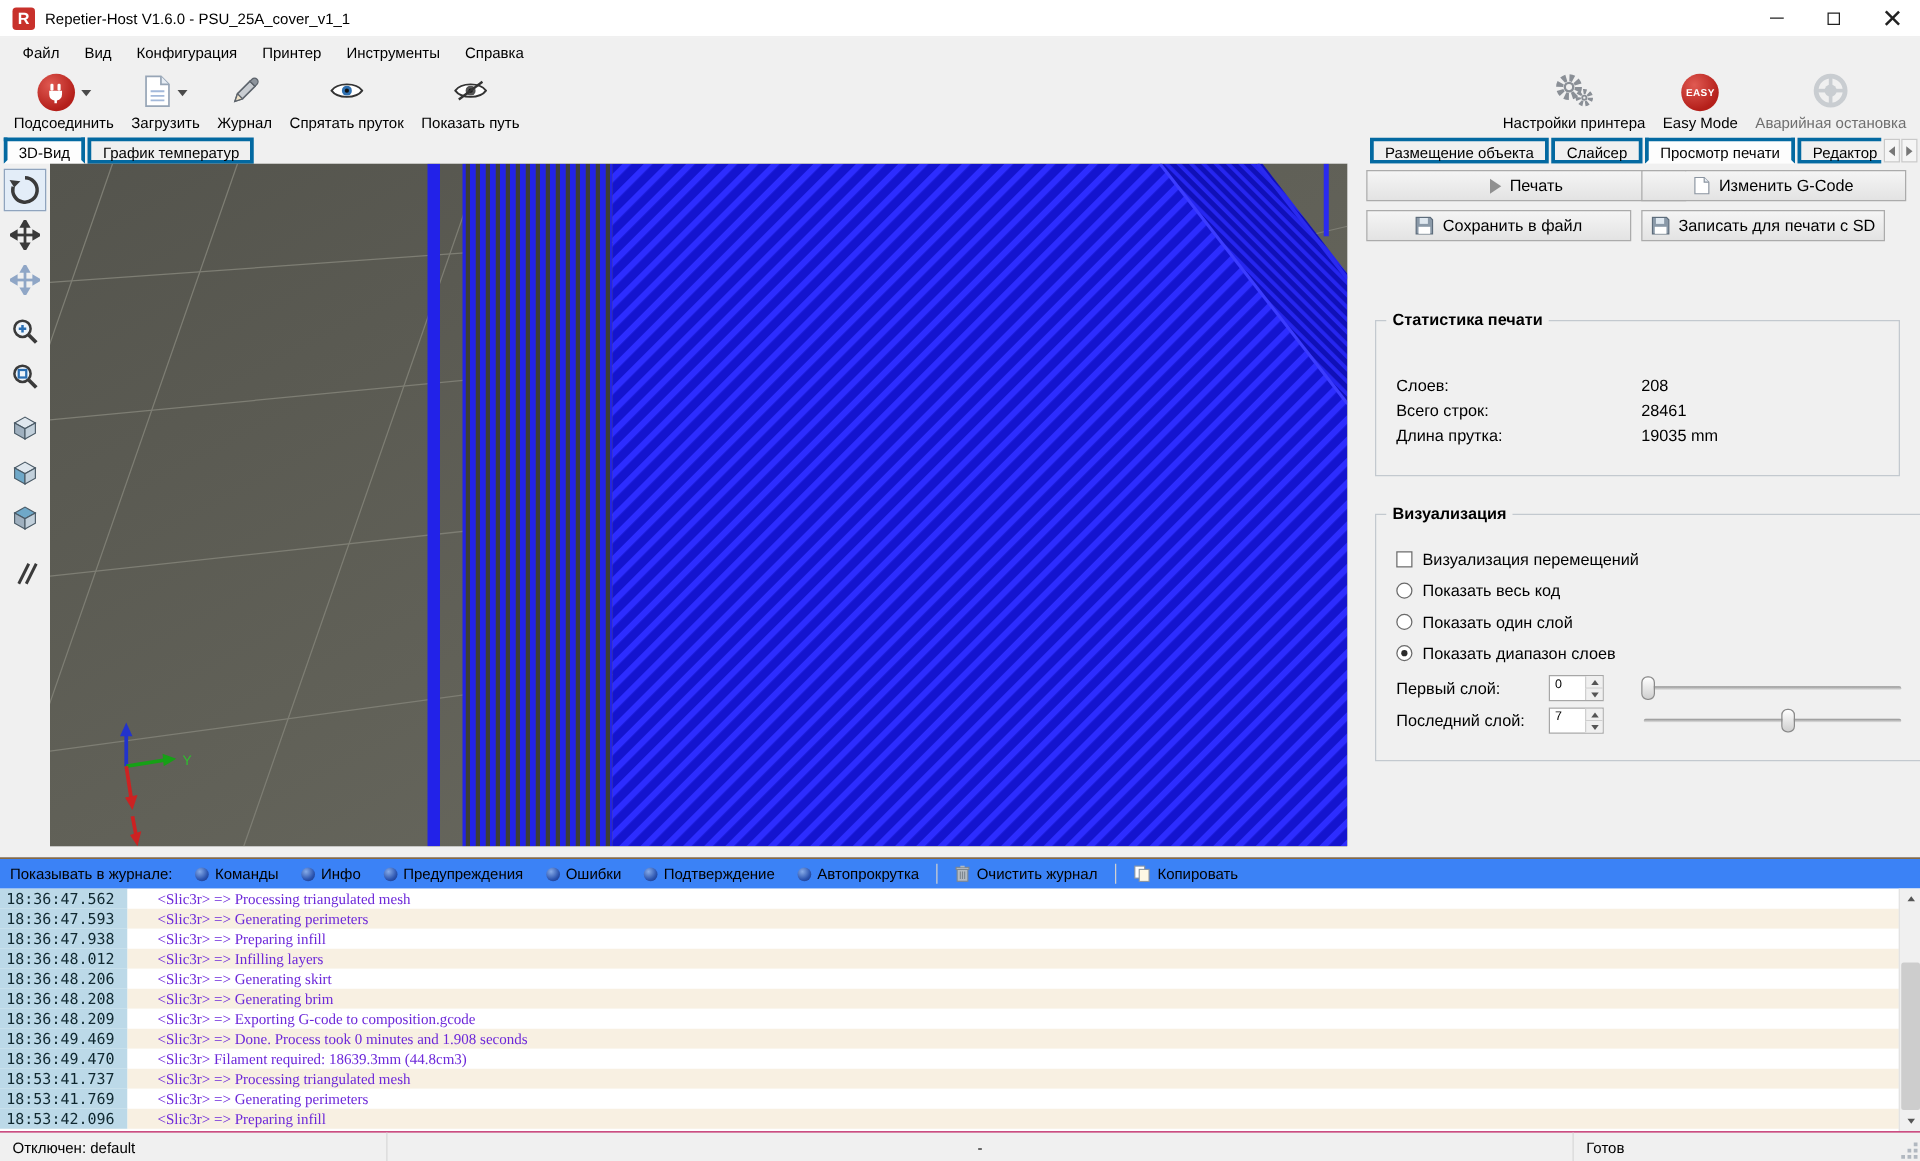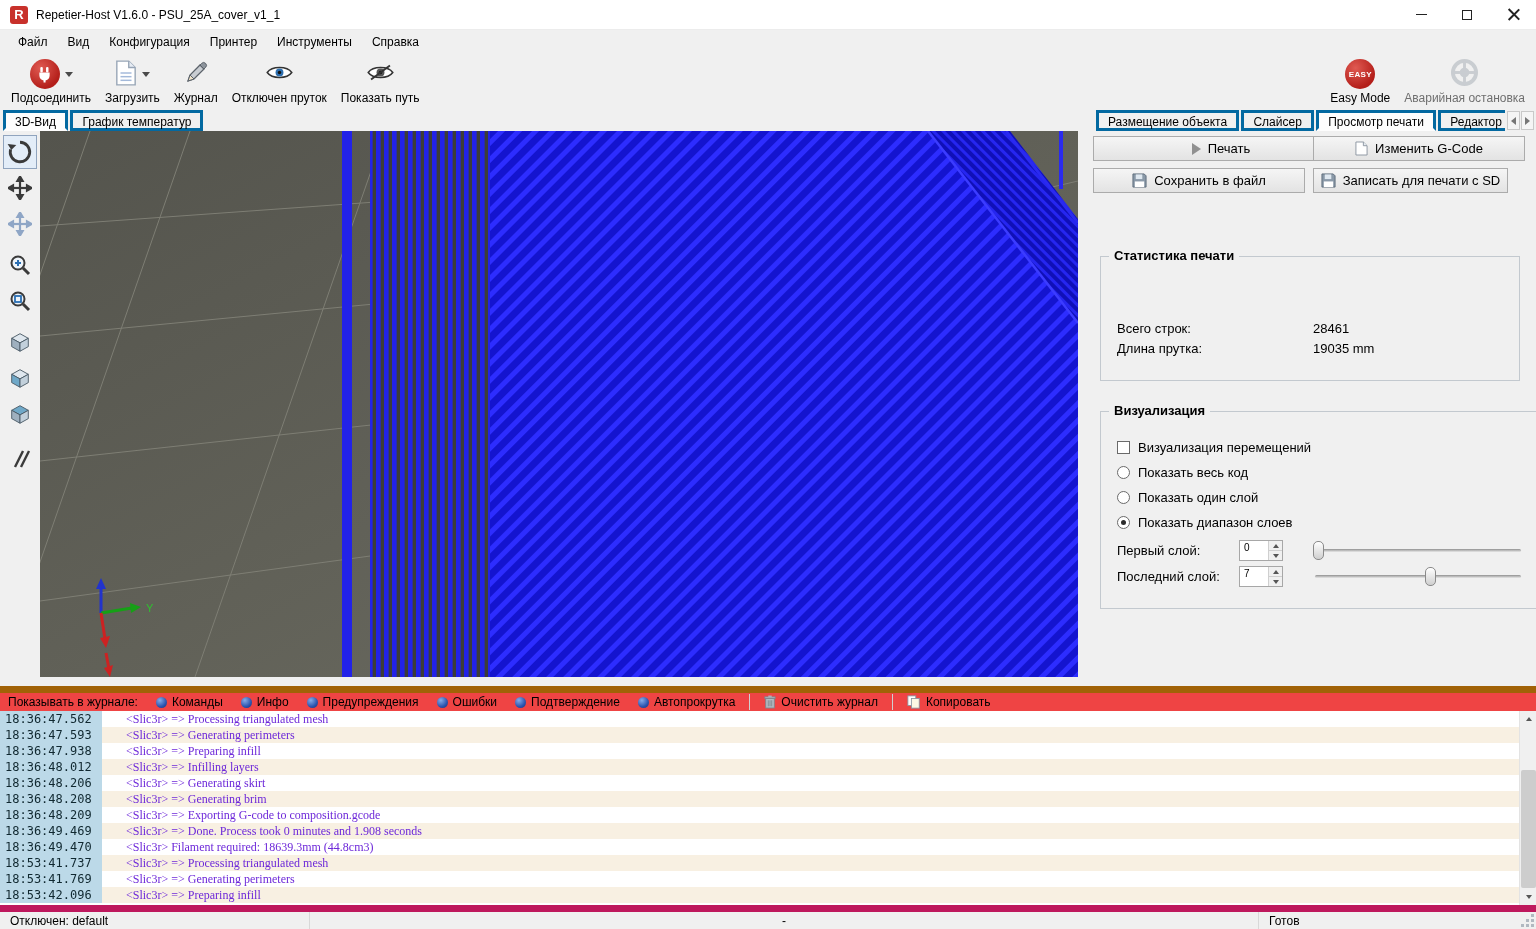--- a/index.html
+++ b/index.html
@@ -82,40 +82,40 @@
 .spin-btns{position:absolute;right:0;top:0;width:14px;height:100%;display:flex;flex-direction:column;}
 .spin-btn{flex:1;border-left:1px solid #cfcfcf;background:#f0f0f0;display:flex;align-items:center;justify-content:center;}
 .spin-btn:first-child{border-bottom:1px solid #cfcfcf;}
 .tri-up{width:0;height:0;border-left:3px solid transparent;border-right:3px solid transparent;border-bottom:4px solid #555;}
 .tri-down{width:0;height:0;border-left:3px solid transparent;border-right:3px solid transparent;border-top:4px solid #555;}
 .slider{position:absolute;left:196px;top:0;width:210px;height:21px;}
 .slider-track{position:absolute;left:2px;right:2px;top:9px;height:3px;background:linear-gradient(#8f8f8f,#e8e8e8);border-radius:2px;}
 .slider-thumb{position:absolute;top:1px;width:11px;height:19px;background:linear-gradient(#ffffff,#cfcfcf);border:1px solid #8a8a8a;border-radius:5px;}
 
 
-#logbar{position:absolute;top:686px;left:0;width:1536px;height:25px;background:#ef4444;border-top:7px solid #a16207;display:flex;align-items:center;padding-left:8px;gap:2px;}
+#logbar{position:absolute;top:686px;left:0;width:1536px;height:25px;background:#3b82f6;border-top:1px solid #a16207;display:flex;align-items:center;padding-left:8px;gap:2px;}
 #log-filter-label{margin-right:8px;}
 .logtb-btn{display:flex;align-items:center;gap:5px;padding:2px 8px;white-space:nowrap;}
 .blue-dot{width:11px;height:11px;border-radius:50%;background:radial-gradient(circle at 35% 30%,#86abe8,#2c55b0 60%,#16307a);flex:0 0 11px;}
 .logtb-sep{width:1px;height:16px;background:#d0d0d0;margin:0 4px;}
 
 
 #logarea{position:absolute;top:711px;left:0;width:1536px;height:194px;background:#fff;font-family:"DejaVu Sans Mono",monospace;font-size:12px;}
 .log-row{display:flex;height:16px;line-height:16px;}
 .log-time{flex:0 0 102px;background:#bcd9e8;color:#102830;padding-left:5px;}
 .log-msg{flex:1;padding-left:24px;color:#6d28d9;background:#fff;white-space:nowrap;overflow:hidden;font-family:Liberation Serif, serif;}
 .log-row.alt .log-msg{background:#f8f0e2;}
 #log-scroll{position:absolute;right:0;top:0;width:17px;height:194px;background:#f0f0f0;border-left:1px solid #e3e3e3;}
 .scroll-arrow{position:absolute;left:0;width:17px;height:16px;display:flex;align-items:center;justify-content:center;background:#f0f0f0;}
 #scroll-up{top:0;}
 #scroll-down{bottom:0;}
 #scroll-thumb{position:absolute;left:1px;width:15px;height:118px;bottom:17px;background:#cdcdcd;border-radius:2px;}
 
 
-#statusbar{position:absolute;top:905px;left:0;width:1536px;height:24px;background:#f0f0f0;border-top:7px solid #be185d;display:flex;align-items:stretch;}
+#statusbar{position:absolute;top:905px;left:0;width:1536px;height:24px;background:#f0f0f0;border-top:1px solid #be185d;display:flex;align-items:stretch;}
 .sb-cell{display:flex;align-items:center;padding:0 10px;}
 #sb-left{width:310px;border-right:1px solid #d8d8d8;}
 #sb-center{flex:1;justify-content:center;}
 #sb-right{width:278px;border-left:1px solid #d8d8d8;}
 #grip{position:absolute;right:2px;bottom:2px;width:13px;height:13px;}
 #grip i{position:absolute;width:3px;height:3px;background:#b1b8c0;}
 #grip i:nth-child(1){right:0;bottom:0;}
 #grip i:nth-child(2){right:0;bottom:5px;}
 #grip i:nth-child(3){right:5px;bottom:0;}
 #grip i:nth-child(4){right:0;bottom:10px;}
@@ -198,36 +198,49 @@
   <div class="tb-item">
     <div class="tb-iconrow">
       <span>
         <svg viewBox="0 0 28 18" width="27" height="17">
             <path d="M1 9C6 2 22 2 27 9 22 16 6 16 1 9z" fill="#fff" stroke="#333" stroke-width="1.6"></path>
             <circle cx="14" cy="9" r="4.2" fill="#2d6fb0"></circle>
             <circle cx="14" cy="9" r="1.8" fill="#111"></circle>
           </svg>
       </span>
     </div>
-    <span class="tb-label">Отключен пруток</span>
+    <span class="tb-label">Спрятать пруток</span>
   </div>
   <div class="tb-item">
     <div class="tb-iconrow">
       <span>
         <svg viewBox="0 0 28 18" width="27" height="17">
             <path d="M1 9C6 2 22 2 27 9 22 16 6 16 1 9z" fill="#fff" stroke="#333" stroke-width="1.6"></path>
             <circle cx="14" cy="9" r="4.2" fill="#555"></circle>
             <circle cx="14" cy="9" r="1.8" fill="#111"></circle>
             <line x1="4" y1="16.5" x2="24" y2="1.5" stroke="#333" stroke-width="2"></line>
           </svg>
       </span>
     </div>
     <span class="tb-label">Показать путь</span>
   </div>
   <div id="tb-right">
+    <div class="tb-item">
+      <div class="tb-iconrow">
+        <span>
+          <svg viewBox="0 0 34 30" width="32" height="29">
+              <circle cx="13" cy="12" r="8" fill="none" stroke="#8a8f96" stroke-width="6" stroke-dasharray="3.6 2.7"></circle>
+              <circle cx="13" cy="12" r="3.6" fill="none" stroke="#8a8f96" stroke-width="2"></circle>
+              <circle cx="26" cy="21" r="5.2" fill="none" stroke="#8a8f96" stroke-width="4.4" stroke-dasharray="2.6 2"></circle>
+              <circle cx="26" cy="21" r="1.8" fill="none" stroke="#8a8f96" stroke-width="1.6"></circle>
+            </svg>
+        </span>
+      </div>
+      <span class="tb-label">Настройки принтера</span>
+    </div>
     <div class="tb-item">
       <div class="tb-iconrow">
         <span class="easy-circle">EASY</span>
       </div>
       <span class="tb-label">Easy Mode</span>
     </div>
     <div class="tb-item disabled">
       <div class="tb-iconrow">
         <span>
           <svg viewBox="0 0 30 30" width="29" height="29" opacity="0.45">
@@ -428,20 +441,24 @@
     <svg viewBox="0 0 16 16" width="15" height="15">
         <path d="M1 1h12l2 2v12H1z" fill="#8a99a8" stroke="#5d6c7b"></path>
         <rect x="4" y="1.5" width="7" height="5" fill="#dfe8f0"></rect>
         <rect x="3" y="9" width="10" height="6" fill="#fff"></rect>
       </svg>
     <span>Записать для печати с SD</span>
   </div>
 
   <div class="groupbox" id="stats-box">
     <span class="group-title">Статистика печати</span>
+    <div class="stat-row" style="top:44px;">
+      <span class="stat-label">Слоев:</span>
+      <span class="stat-value">208</span>
+    </div>
     <div class="stat-row" style="top:64px;">
       <span class="stat-label">Всего строк:</span>
       <span class="stat-value">28461</span>
     </div>
     <div class="stat-row" style="top:84px;">
       <span class="stat-label">Длина прутка:</span>
       <span class="stat-value">19035 mm</span>
     </div>
   </div>
 

